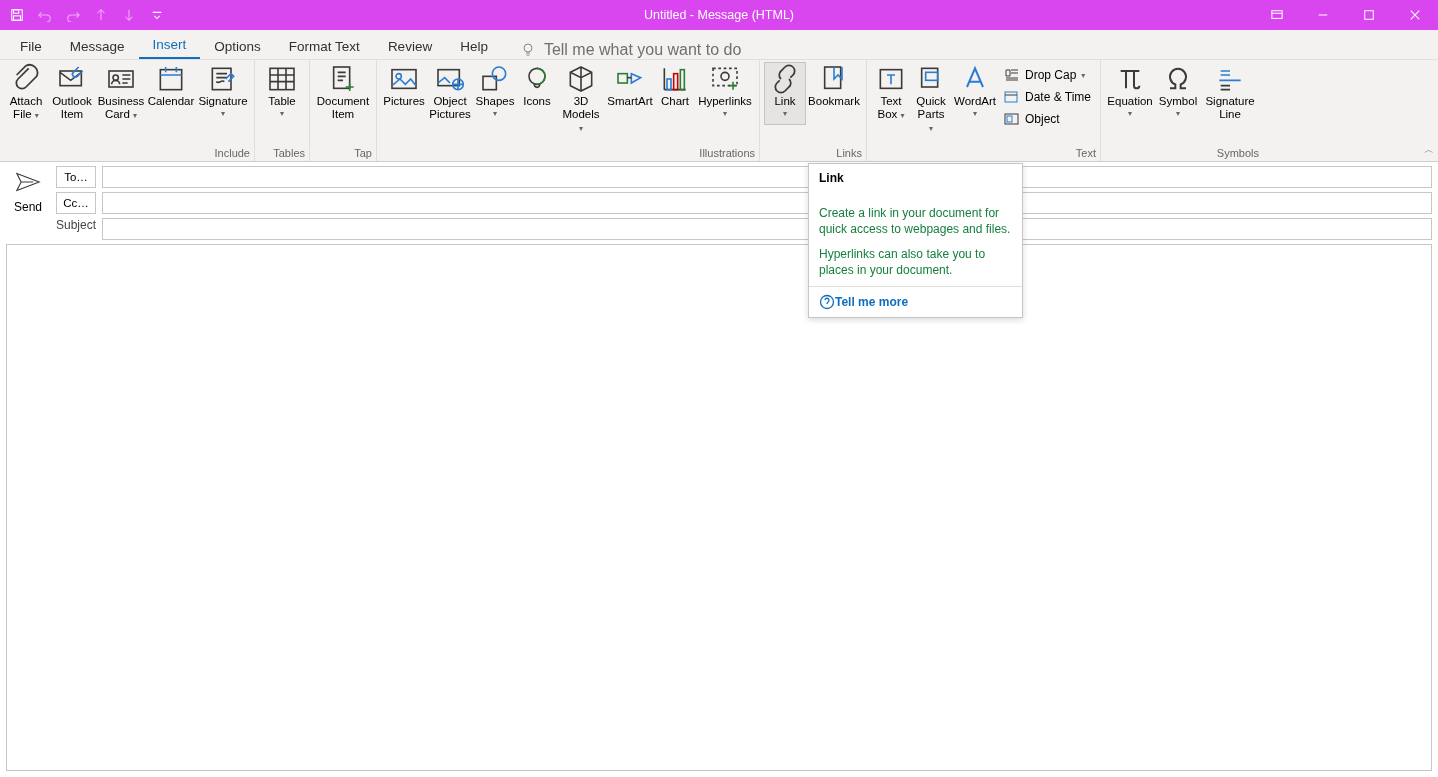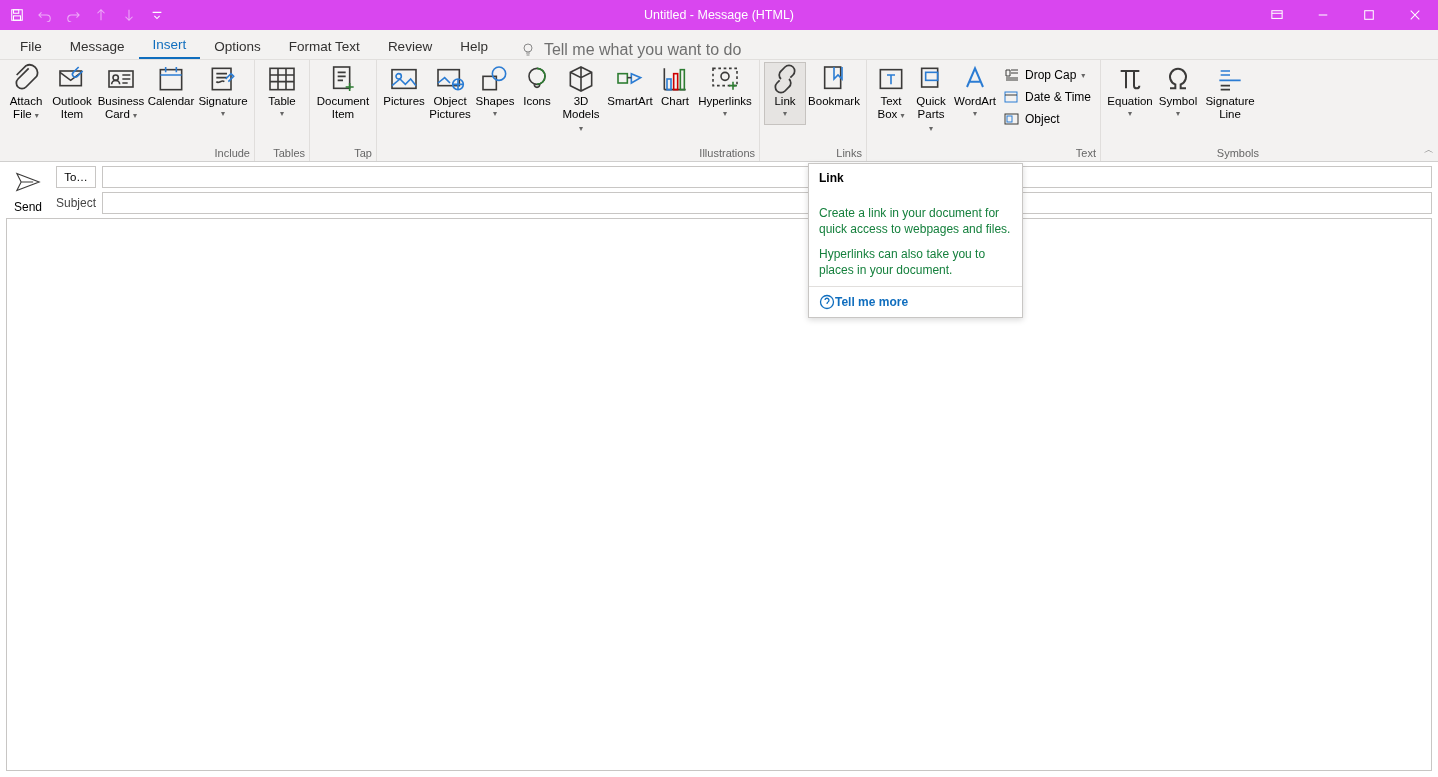--- a/index.html
+++ b/index.html
@@ -39,21 +39,21 @@
   .smallbtn .sic { width: 16px; height: 16px; display:flex;align-items:center;justify-content:center; }
 
   .collapse-btn { position: absolute; right: 4px; bottom: 4px; font-size: 10px; color: #666; }
 
   
   .header-area { display: flex; border-bottom: 1px solid #fff; padding: 4px 6px 2px 6px; gap: 6px; }
   .send-col { width: 44px; display: flex; flex-direction: column; align-items: center; padding-top: 4px; }
   .send-col svg { width: 28px; height: 24px; }
   .send-col .slabel { font-size: 12px; margin-top: 6px; }
   .fields-col { flex: 1; display: flex; flex-direction: column; gap: 4px; }
-  .fieldrow { display: flex; align-items: center; gap: 6px; }
+  .fieldrow { display: flex; align-items: flex-start; gap: 6px; }
   .fldbtn { width: 40px; height: 22px; border: 1px solid #c8c6c4; font-size: 11.5px; display: flex; align-items: center; justify-content: center; background: #fff; }
   .fldlabel { width: 40px; font-size: 12px; color: #444; }
   .fldinput { flex: 1; height: 22px; border: 1px solid #c8c6c4; background: #fff; font-size: 12px; padding: 0 4px; }
 
   
   .bodywrap { flex: 1; padding: 1px 6px 6px; }
   .bodyedit { width: 100%; height: 100%; border: 1px solid #c8c6c4; background: #fff; }
 
   
   .tooltip-pop { position: absolute; top: 163px; left: 808px; width: 215px; background: #fff; border: 1px solid #c8c6c4; box-shadow: 0 2px 6px rgba(0,0,0,0.15); font-size: 12px; z-index: 50; }
@@ -514,20 +514,24 @@
           <path d="M3 4 L29 14 L3 24 L8 14 Z M8 14 H22"></path>
         </svg>
       <div class="slabel">Send</div>
     </div>
     <div class="fields-col">
       <div class="fieldrow">
         <button class="fldbtn">To…</button>
         <input class="fldinput" style="">
       </div>
       <div class="fieldrow">
+        <button class="fldbtn">Cc…</button>
+        <input class="fldinput" style="">
+      </div>
+      <div class="fieldrow">
         <div class="fldlabel">Subject</div>
         <input class="fldinput" style="">
       </div>
     </div>
   </div>
 
   <div class="bodywrap">
     <div class="bodyedit" contenteditable="true" style=""></div>
   </div>
 

